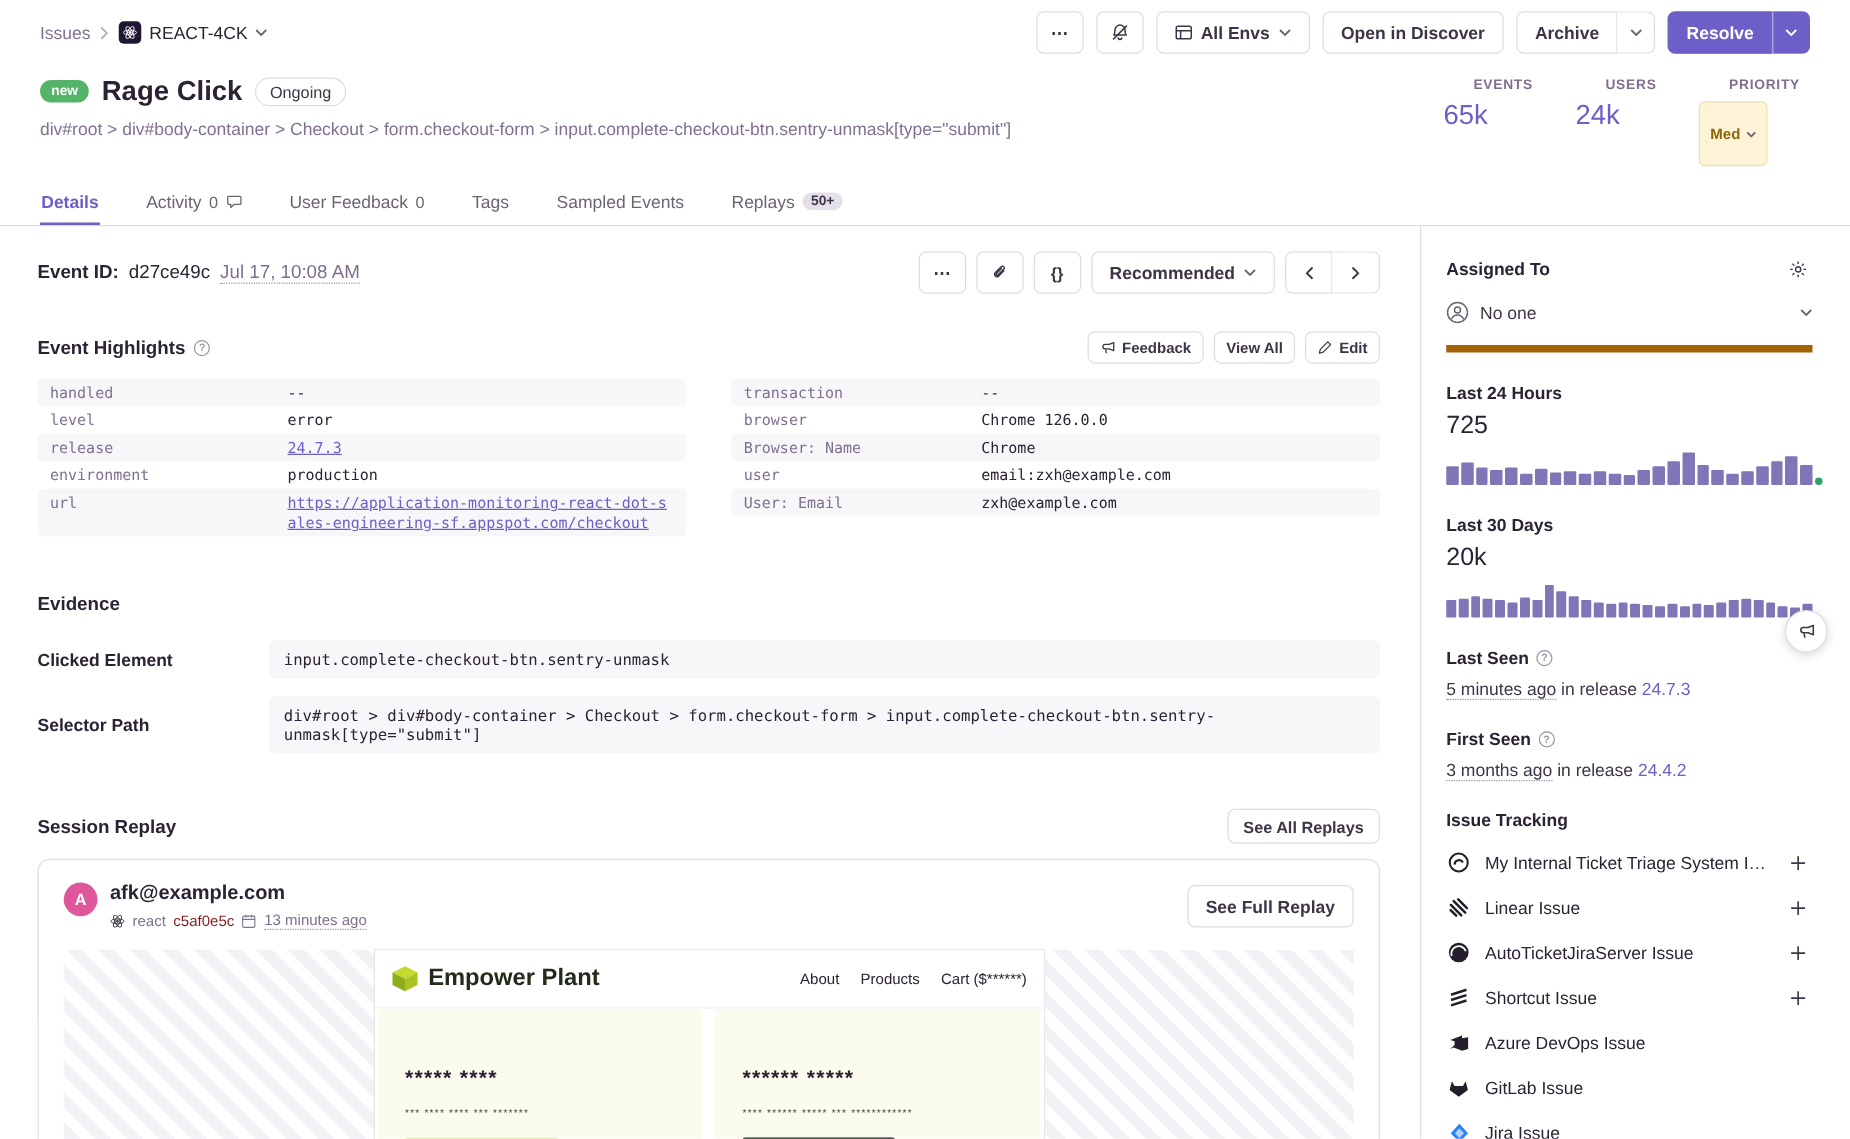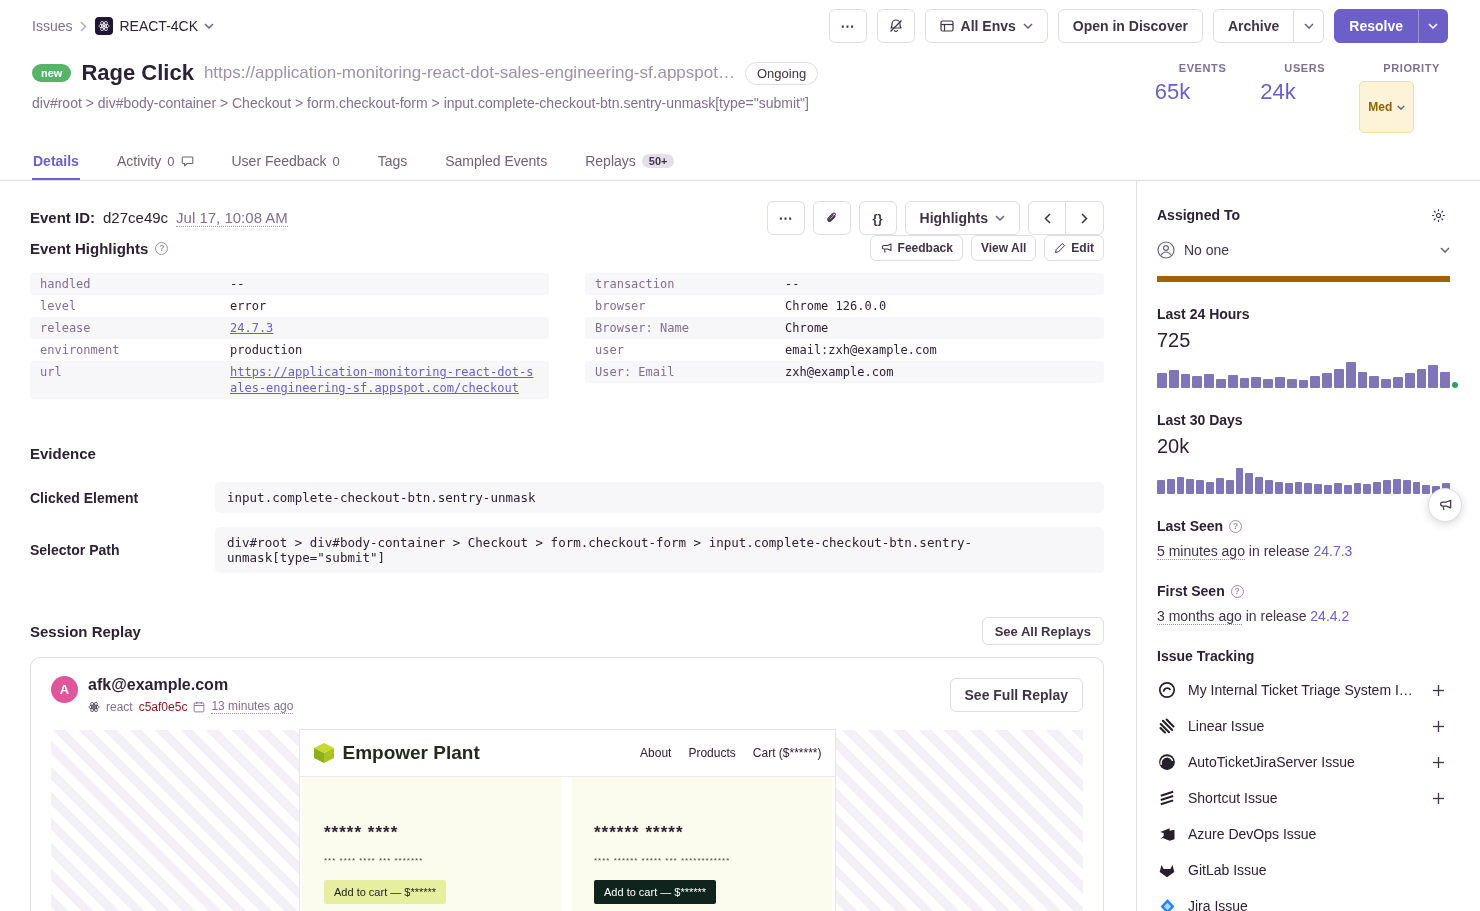--- a/index.html
+++ b/index.html
@@ -68,21 +68,21 @@
   .pair .btn:first-child { border-radius: 6px 0 0 6px; }
   .pair .btn:last-child { border-radius: 0 6px 6px 0; border-left: none; }
 
   .section-head { display: flex; align-items: center; justify-content: space-between; }
   .section-title { font-size: 15px; font-weight: 700; display: flex; align-items: center; gap: 7px; }
   .qicon { width: 13px; height: 13px; border: 1px solid #9C93A5; color: #9C93A5; border-radius: 50%;
            display: inline-flex; align-items: center; justify-content: center; font-size: 8.5px; font-weight: 700; }
   .mini-actions { display: flex; gap: 8px; }
   .btn.small { height: 26px; font-size: 12px; padding: 0 9px; gap: 5px; }
 
-  .highlights { }
+  .highlights { margin-top: 30px; }
   .kv-tables { margin-top: 12px; display: grid; grid-template-columns: 1fr 1fr; column-gap: 36px; align-content: start; }
   .kv-table { align-self: start; }
   .kv-row { display: grid; grid-template-columns: 190px 1fr; padding: 3px 10px; font-family: "DejaVu Sans Mono", monospace;
             font-size: 12px; line-height: 16px; border-radius: 4px; }
   .kv-row:nth-child(odd) { background: #F7F6F9; }
   .kv-key { color: #80708F; }
   .kv-val { color: #2B2233; word-break: break-all; }
   .kv-link { color: #6C5FC7; text-decoration: underline; cursor: pointer; }
 
   .evidence { margin-top: 46px; }
@@ -223,21 +223,20 @@
       </button>
     </span>
   </div>
 </div>
 
 <div class="issue-header">
   <div>
     <div class="title-line">
       <span class="badge-new">new</span>
       <h1 class="issue-title">Rage Click</h1>
-      <span class="title-url">https://application-monitoring-react-dot-sales-engineering-sf.appspot…</span>
       <span class="badge-ongoing">Ongoing</span>
     </div>
     <div class="selector-line">div#root &gt; div#body-container &gt; Checkout &gt; form.checkout-form &gt; input.complete-checkout-btn.sentry-unmask[type="submit"]</div>
   </div>
   <div class="issue-stats">
     <div class="stat">
       <div class="stat-label">EVENTS</div>
       <div class="stat-value">65k</div>
     </div>
     <div class="stat">
@@ -304,21 +303,21 @@
           <span>
             <svg width="14" height="14" viewBox="0 0 16 16" fill="none" stroke="currentColor" stroke-width="1.3" stroke-linecap="round">
                 <path d="M11.5 6.5l-4.8 4.8a2.2 2.2 0 0 1-3.1-3.1l5.5-5.5a1.6 1.6 0 0 1 2.3 2.3l-5.3 5.3a.9.9 0 0 1-1.3-1.3l4.6-4.6"></path>
               </svg>
           </span>
         </button>
         <button class="btn icon-only">
             <span style="font-size:13px">{}</span>
           </button>
         <button class="btn">
-          <span>Highlights</span>
+          <span>Recommended</span>
           <span class="chev">
               <svg width="10" height="6" viewBox="0 0 10 6" fill="none" stroke="currentColor" stroke-width="1.5">
                 <path d="M1 1l4 4 4-4"></path>
               </svg>
             </span>
         </button>
         <span class="pair">
           <button class="btn icon-only">
             <span>
                 <svg width="7" height="11" viewBox="0 0 7 11" fill="none" stroke="currentColor" stroke-width="1.5">

